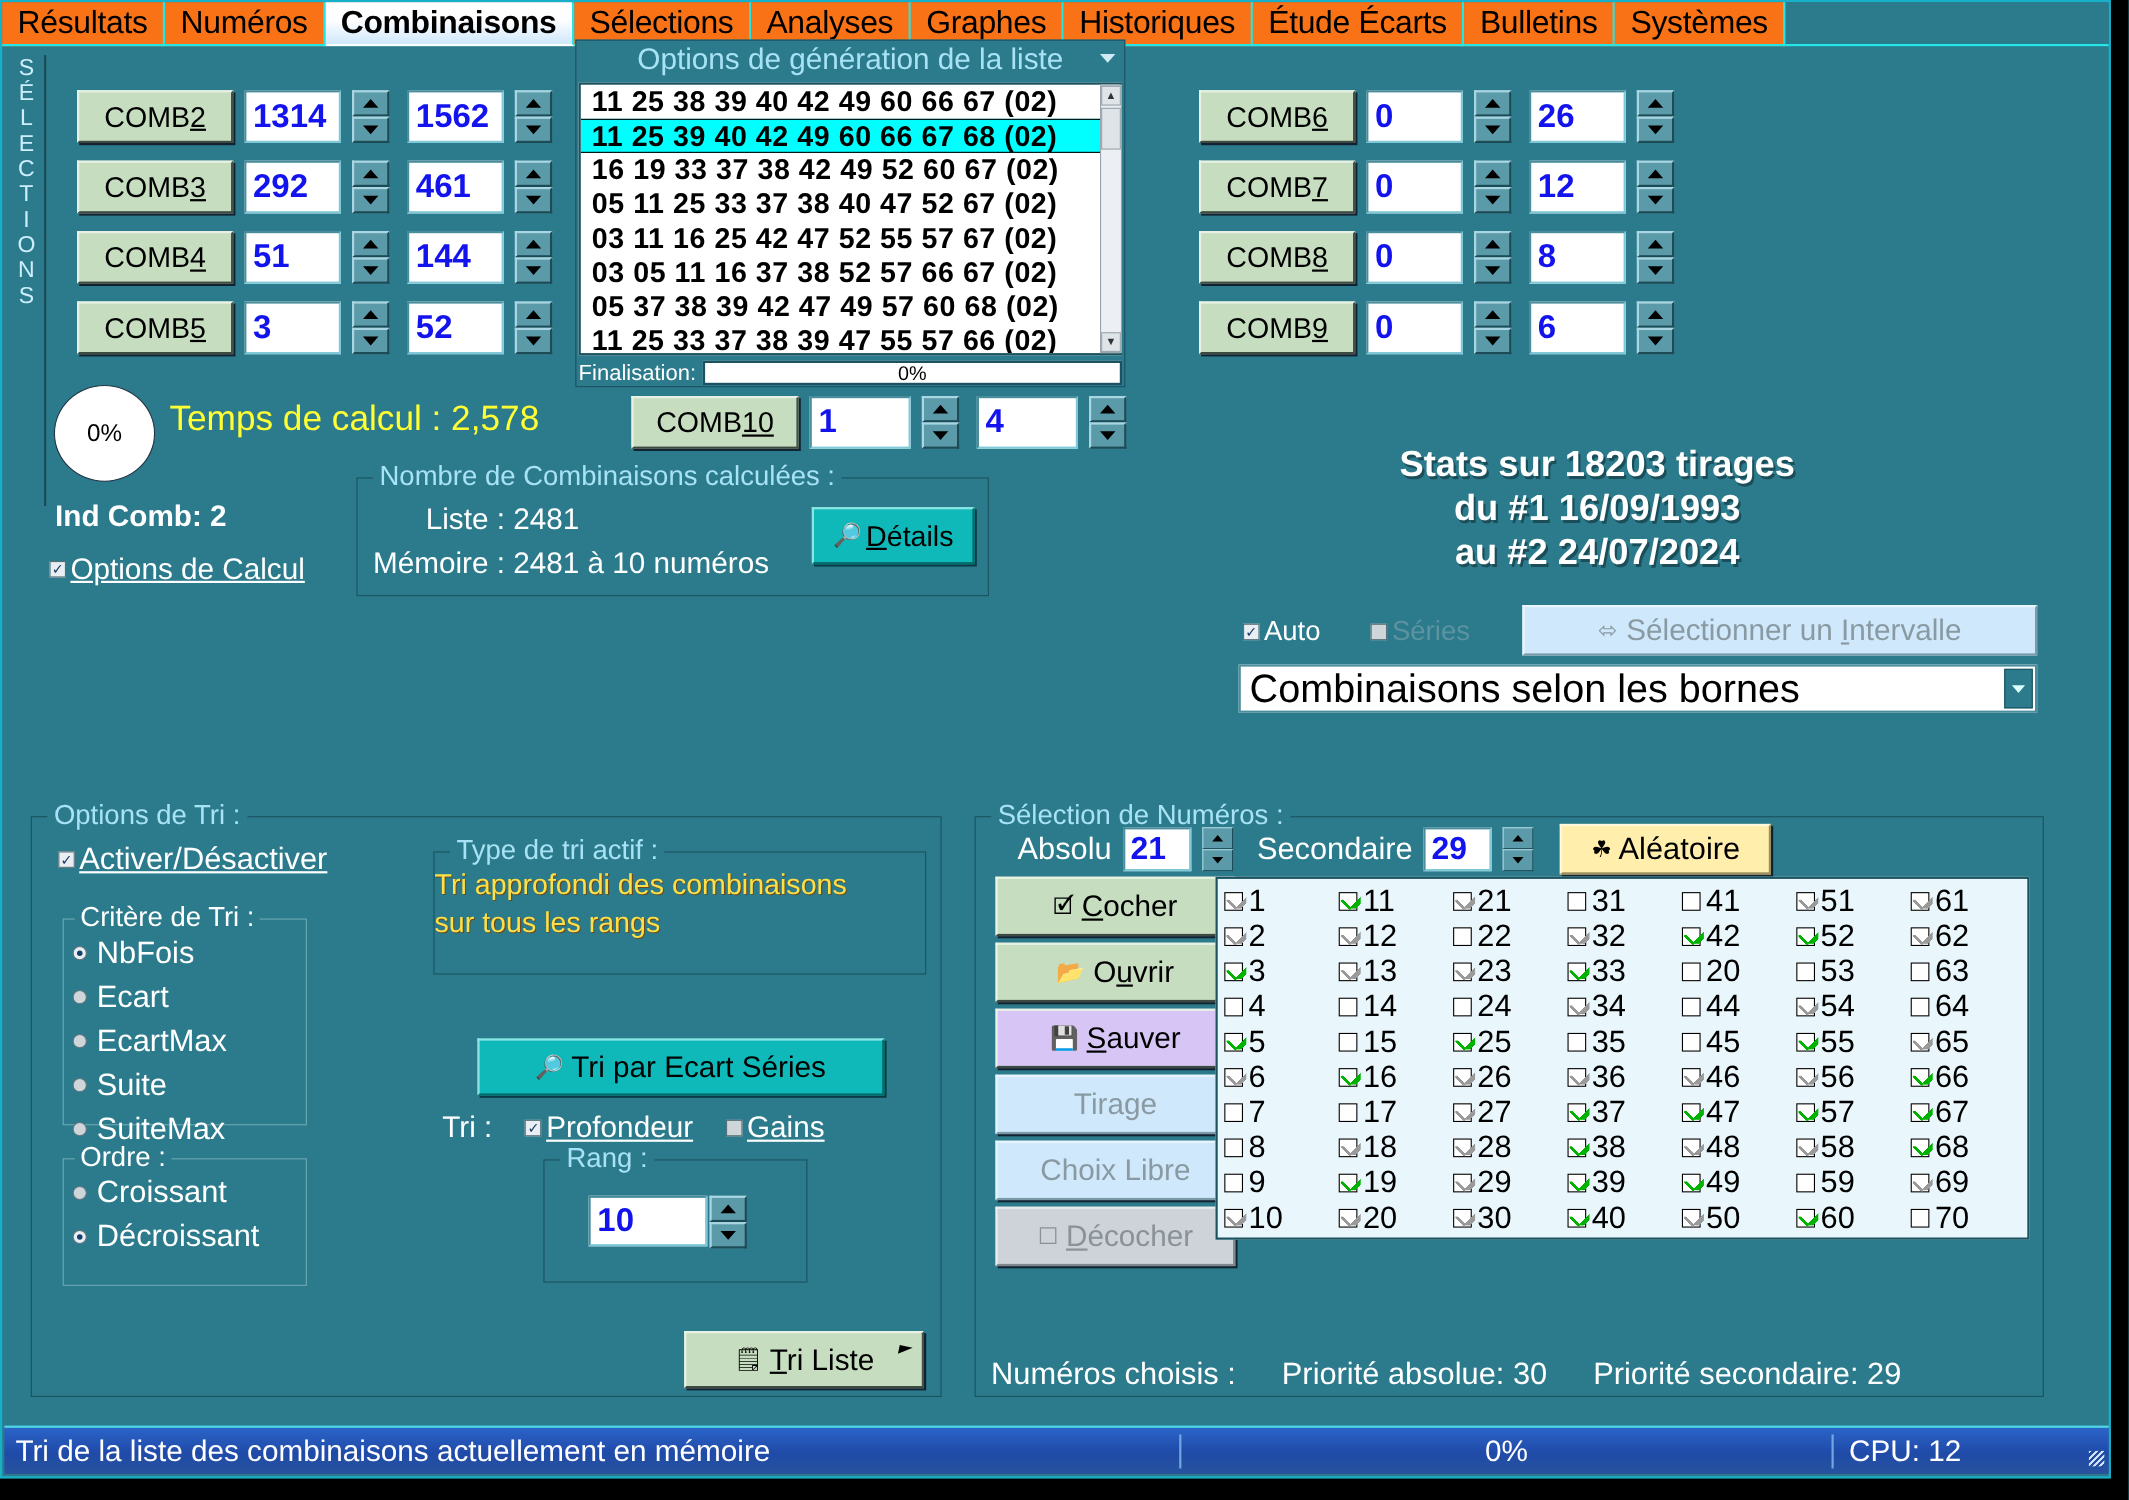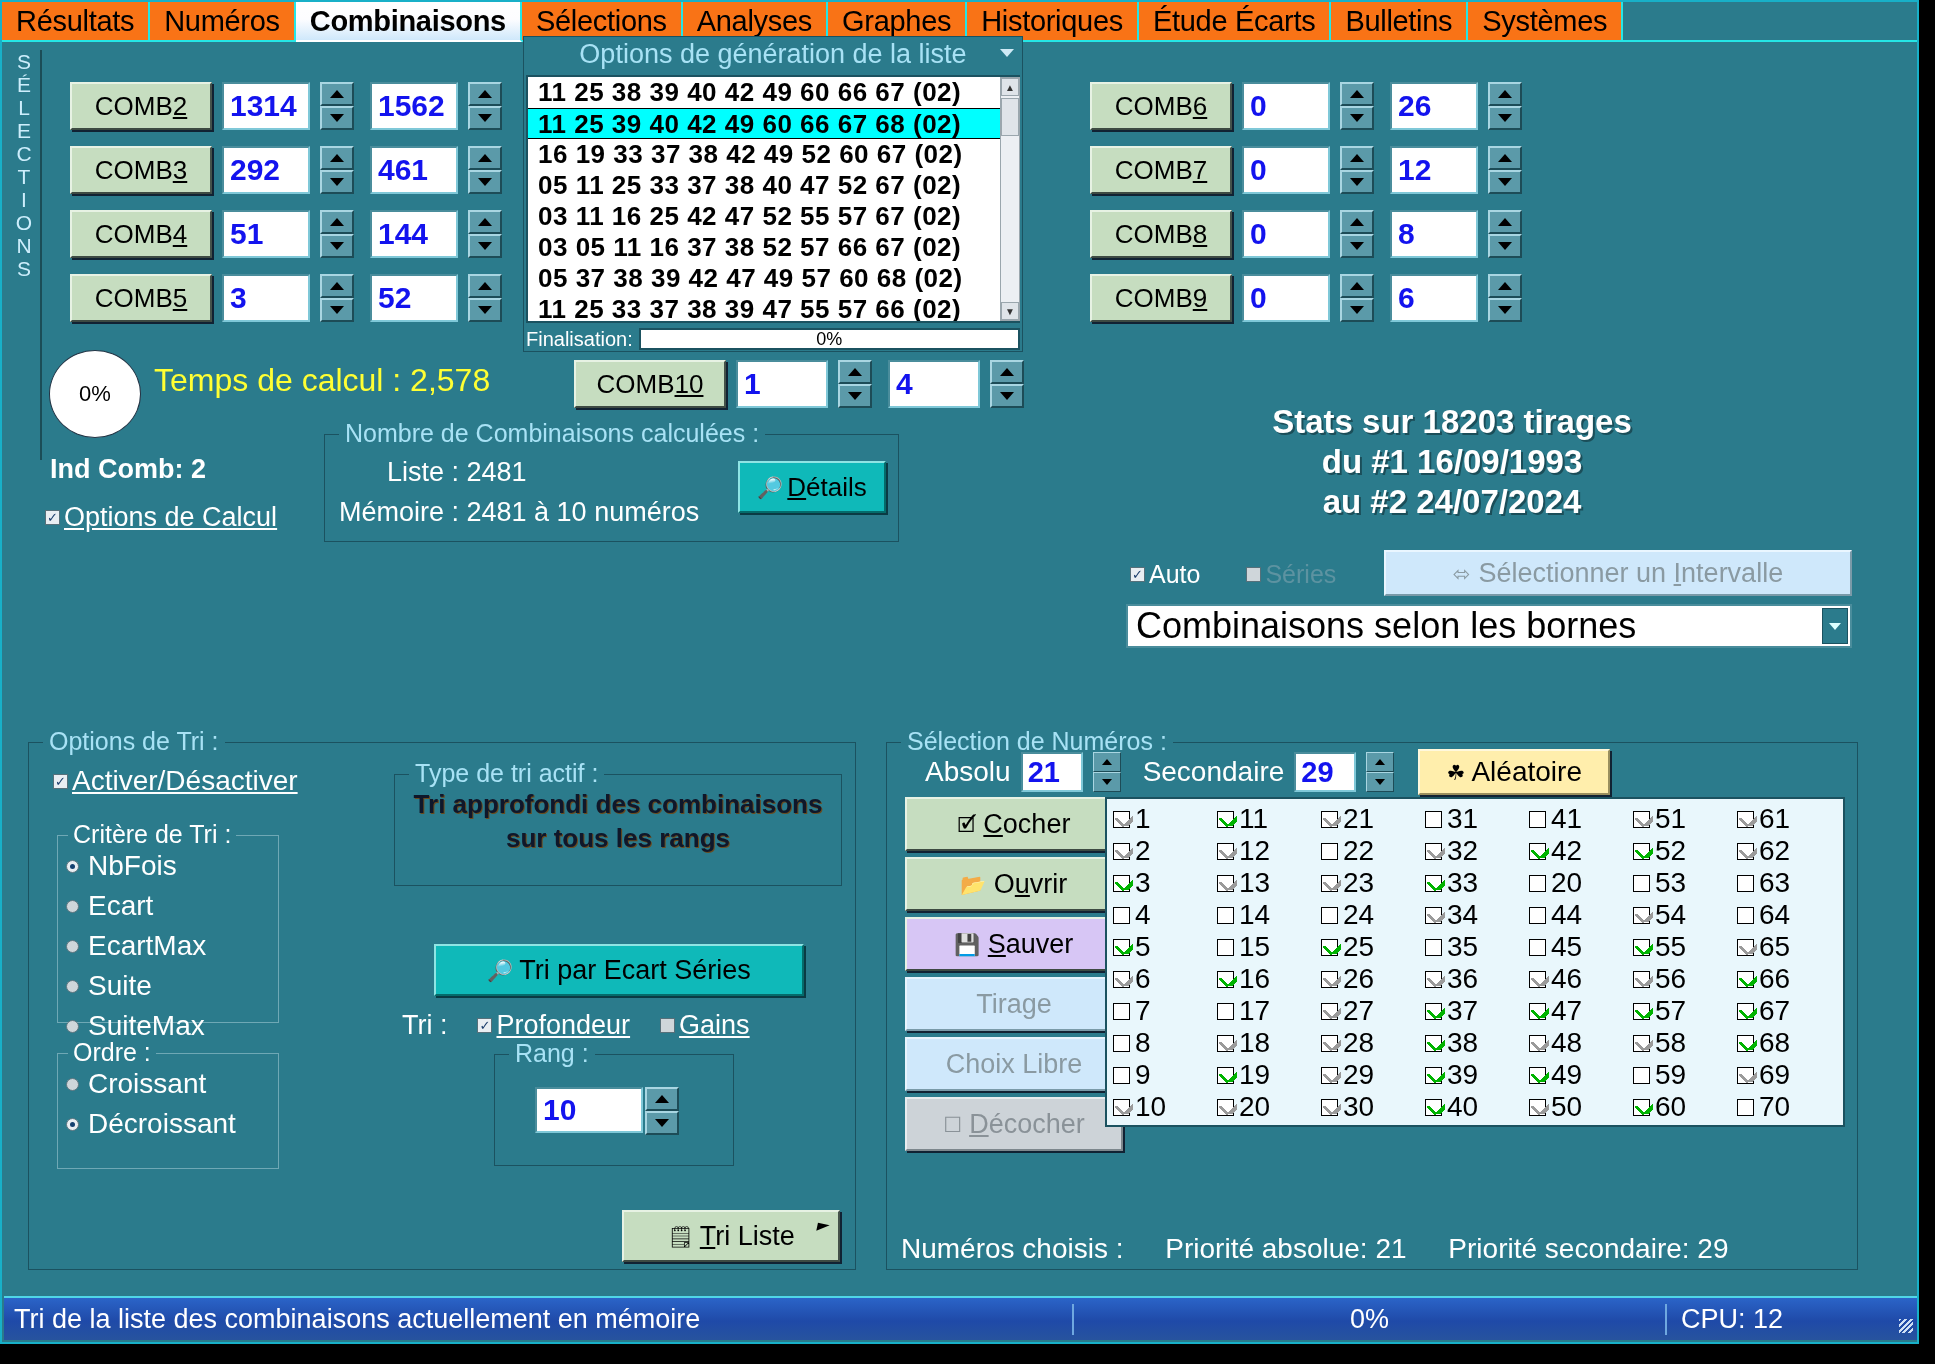--- a/index.html
+++ b/index.html
@@ -132,22 +132,22 @@
                          color:#fff; font-size:25px; white-space:nowrap; }
   .chk { width:15px; height:15px; background:#e9eef2; border:1px solid #56707a;
          display:inline-flex;align-items:center;justify-content:center; margin-right:4px; flex:none; }
   .chk.on::after { content:"✓"; font-size:13px; color:#1b3d6b; line-height:1; }
   .rad { width:13px; height:13px; border-radius:50%; background:#cfd6da; border:1px solid #5d7680;
          display:inline-flex;align-items:center;justify-content:center; margin-right:9px; flex:none;}
   .rad.on { background:#e9eef2; }
   .rad.on::after { content:""; width:5px;height:5px;border-radius:50%;background:#14406f; }
   .opt-line { color:#fff; font-size:28px; display:flex; align-items:center; margin-bottom:8px; }
   .typebox { position:absolute; left:392px; top:772px; width:448px; height:112px; }
-  .typetext { color:#0f172a; font-size:26px; text-align:center; line-height:34px; padding-top:12px;
-              text-shadow:1px 1px 0 #6b4b1e;font-weight:bold; }
+  .typetext { color:#fde047; font-size:26px; line-height:34px; padding-top:12px;
+              text-shadow:1px 1px 0 #6b4b1e; }
   .tribtn { position:absolute; left:432px; top:942px; width:370px; height:52px; background:#0fb9b9;
             border:2px solid #8fe4e4; border-right-color:#046b6b; border-bottom-color:#046b6b;
             display:flex;align-items:center;justify-content:center;gap:6px;font-size:27px;color:#000;
             box-shadow:2px 2px 0 #0a3b44;}
   .trirow { position:absolute; left:400px; top:1008px; display:flex; align-items:center; gap:30px;
             color:#fff; font-size:27px; }
   .rangbox { position:absolute; left:492px; top:1052px; width:240px; height:112px; }
   .rangval { position:absolute; left:40px; top:32px; width:108px; height:46px; background:#fff;
              border:2px solid #7fc8d8; border-top-color:#4a8d9c; border-left-color:#4a8d9c;
              color:#1313ee; font-size:30px; font-weight:bold; display:flex;align-items:center;padding-left:6px; }
@@ -957,21 +957,21 @@
           <span>69</span>
         </div>
         <div class="ncell">
           <span class="nchk "></span>
           <span>70</span>
         </div>
       </div>
 
     <div class="choisis">
       <span>Numéros choisis :</span>
-      <span>Priorité absolue: 21</span>
+      <span>Priorité absolue: 30</span>
       <span>Priorité secondaire: 29</span>
     </div>
   </div>
 
   <div class="statusbar">
     <div class="st-a">Tri de la liste des combinaisons actuellement en mémoire</div>
     <div class="st-b">0%</div>
     <div class="st-c">
       <span>CPU: 12</span>
       <span class="grip"></span>

